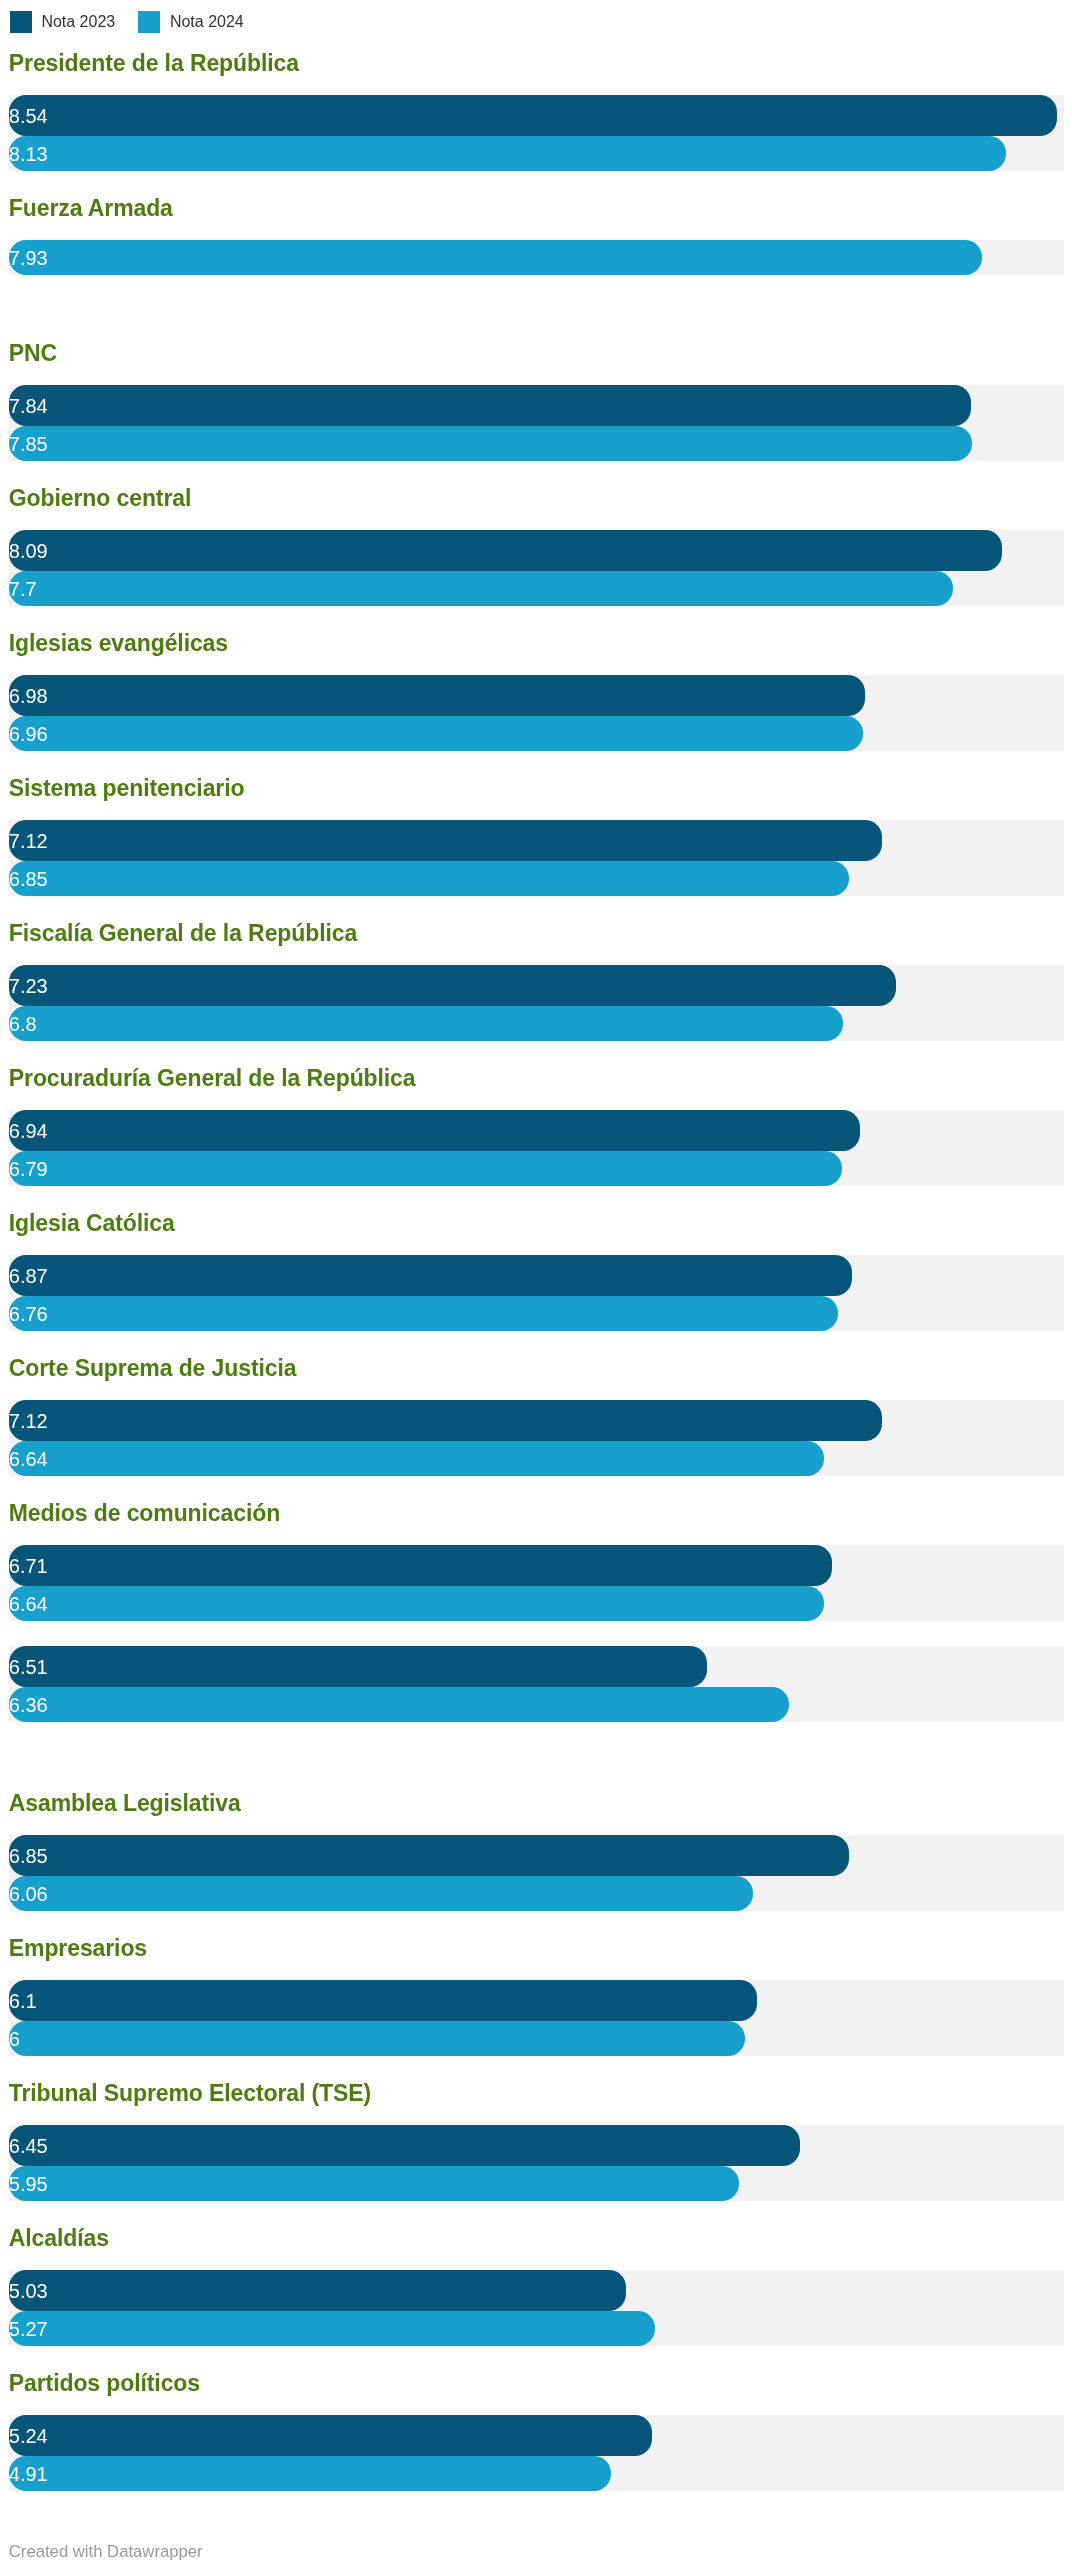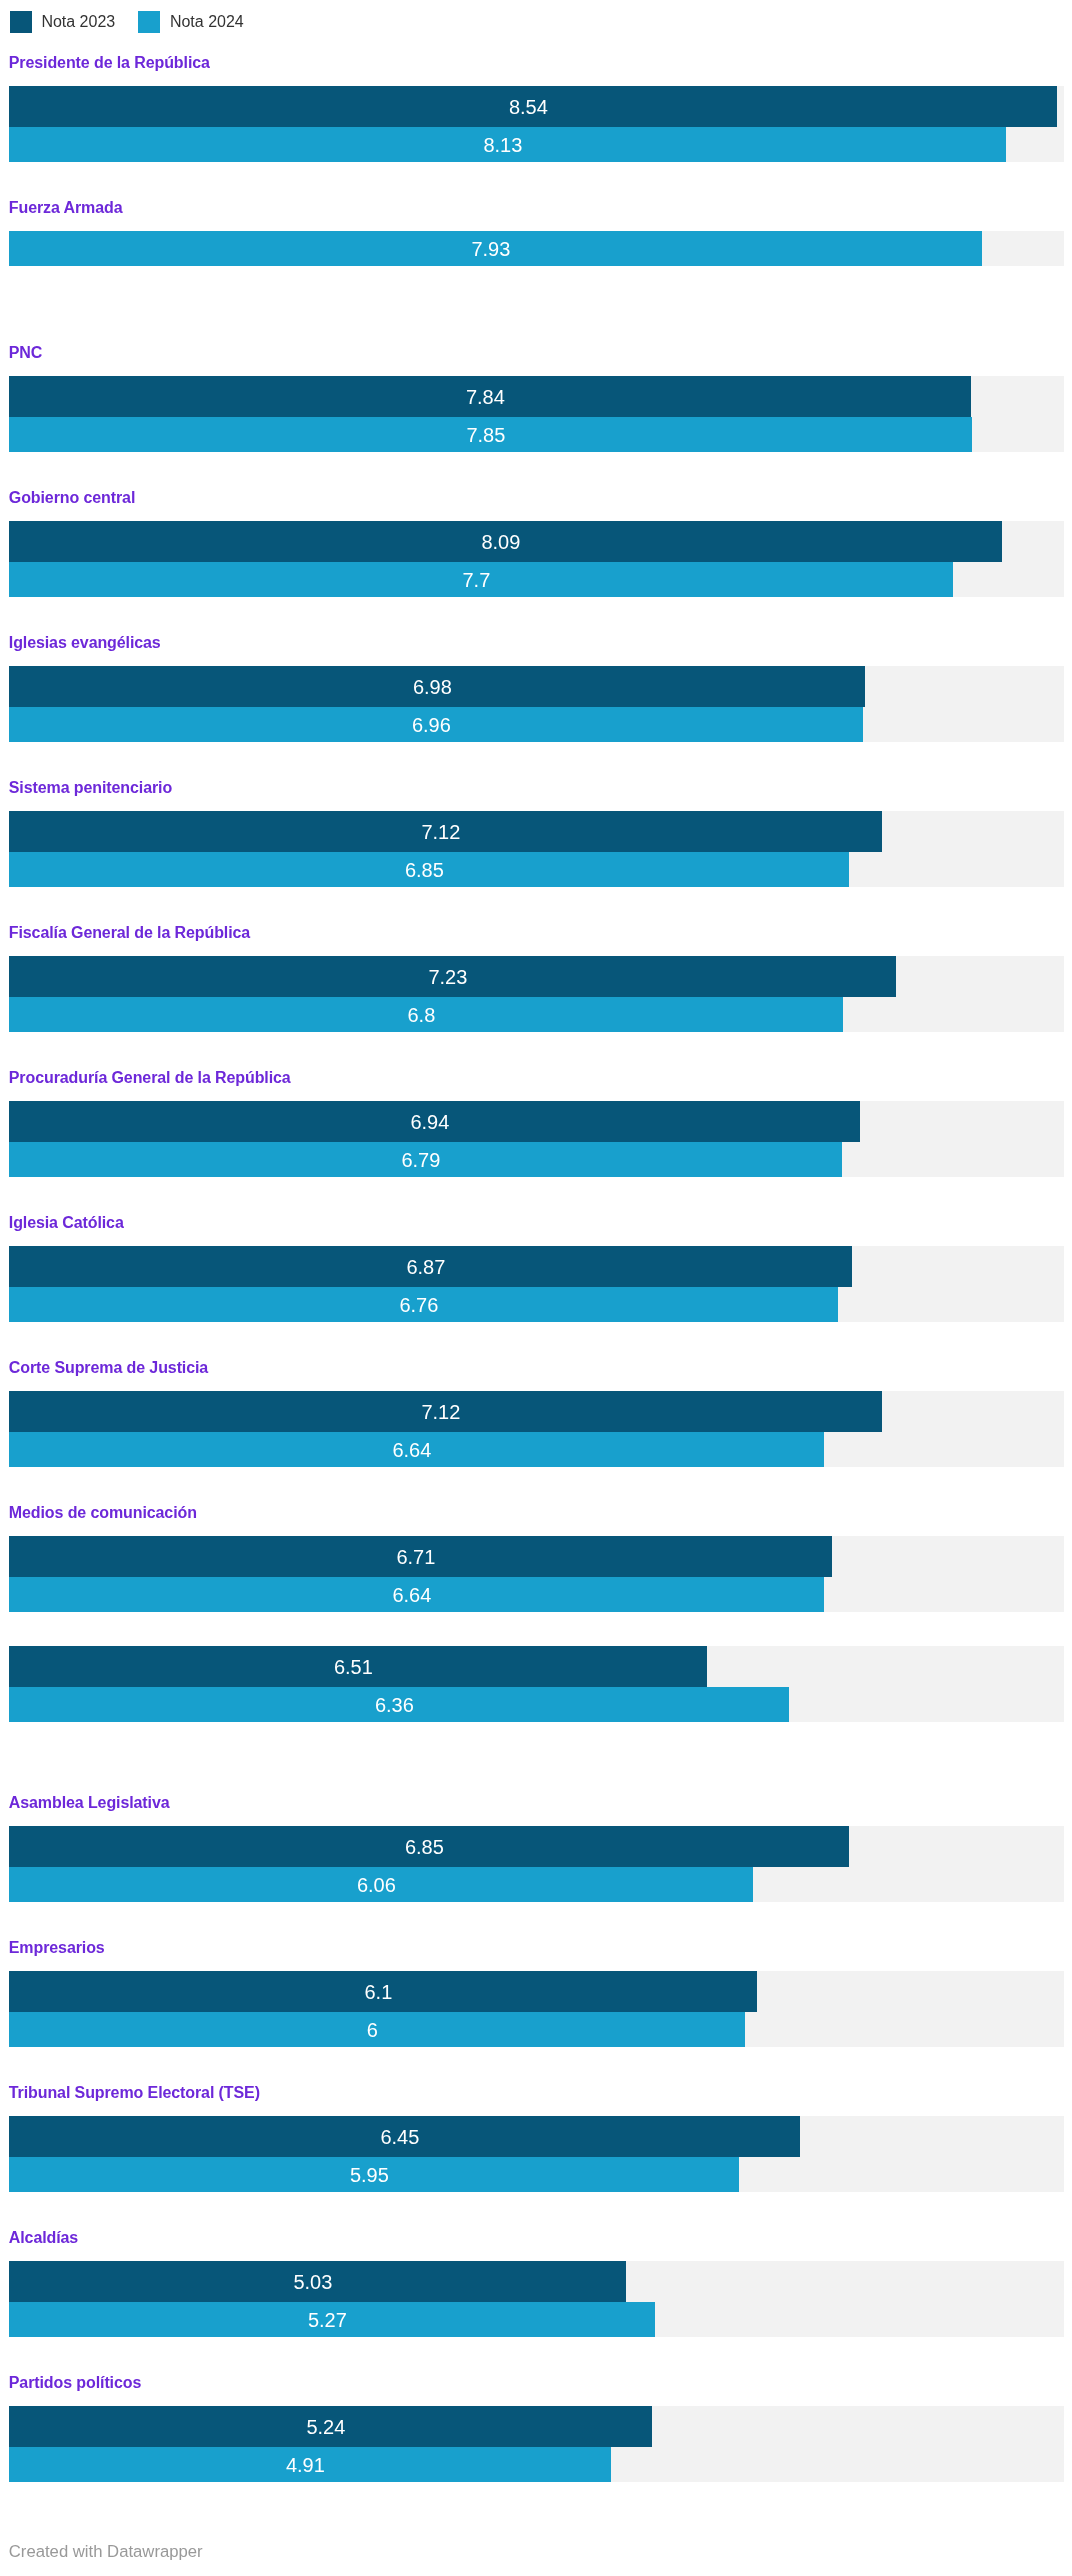--- a/index.html
+++ b/index.html
@@ -51,41 +51,42 @@
 
   
   .rows {
     margin-top: 14px;
   }
   .row {
     height: 145px;
     position: relative;
   }
   .row-label {
-    font-size: 16px;
+    font-size: 23px;
     font-weight: bold;
-    color: #6d28d9;
+    color: #4d7c0f;
     line-height: 24px;
-    padding-bottom: 11px;
+    padding-bottom: 20px;
     letter-spacing: -0.1px;
   }
   .track {
     position: relative;
     width: 1055px;
     background: #f2f2f2;
   }
   .bar {
     position: relative;
     display: flex;
     align-items: center;
-    justify-content: center;
+    justify-content: flex-start;
     box-sizing: border-box;
     padding-right: 8.8px;
     overflow: visible;
     white-space: nowrap;
+    border-radius: 17px;
   }
   .bar.dark {
     height: 41px;
     background: #075679;
   }
   .bar.light {
     height: 35px;
     background: #18a0cd;
   }
   .bar-value {

